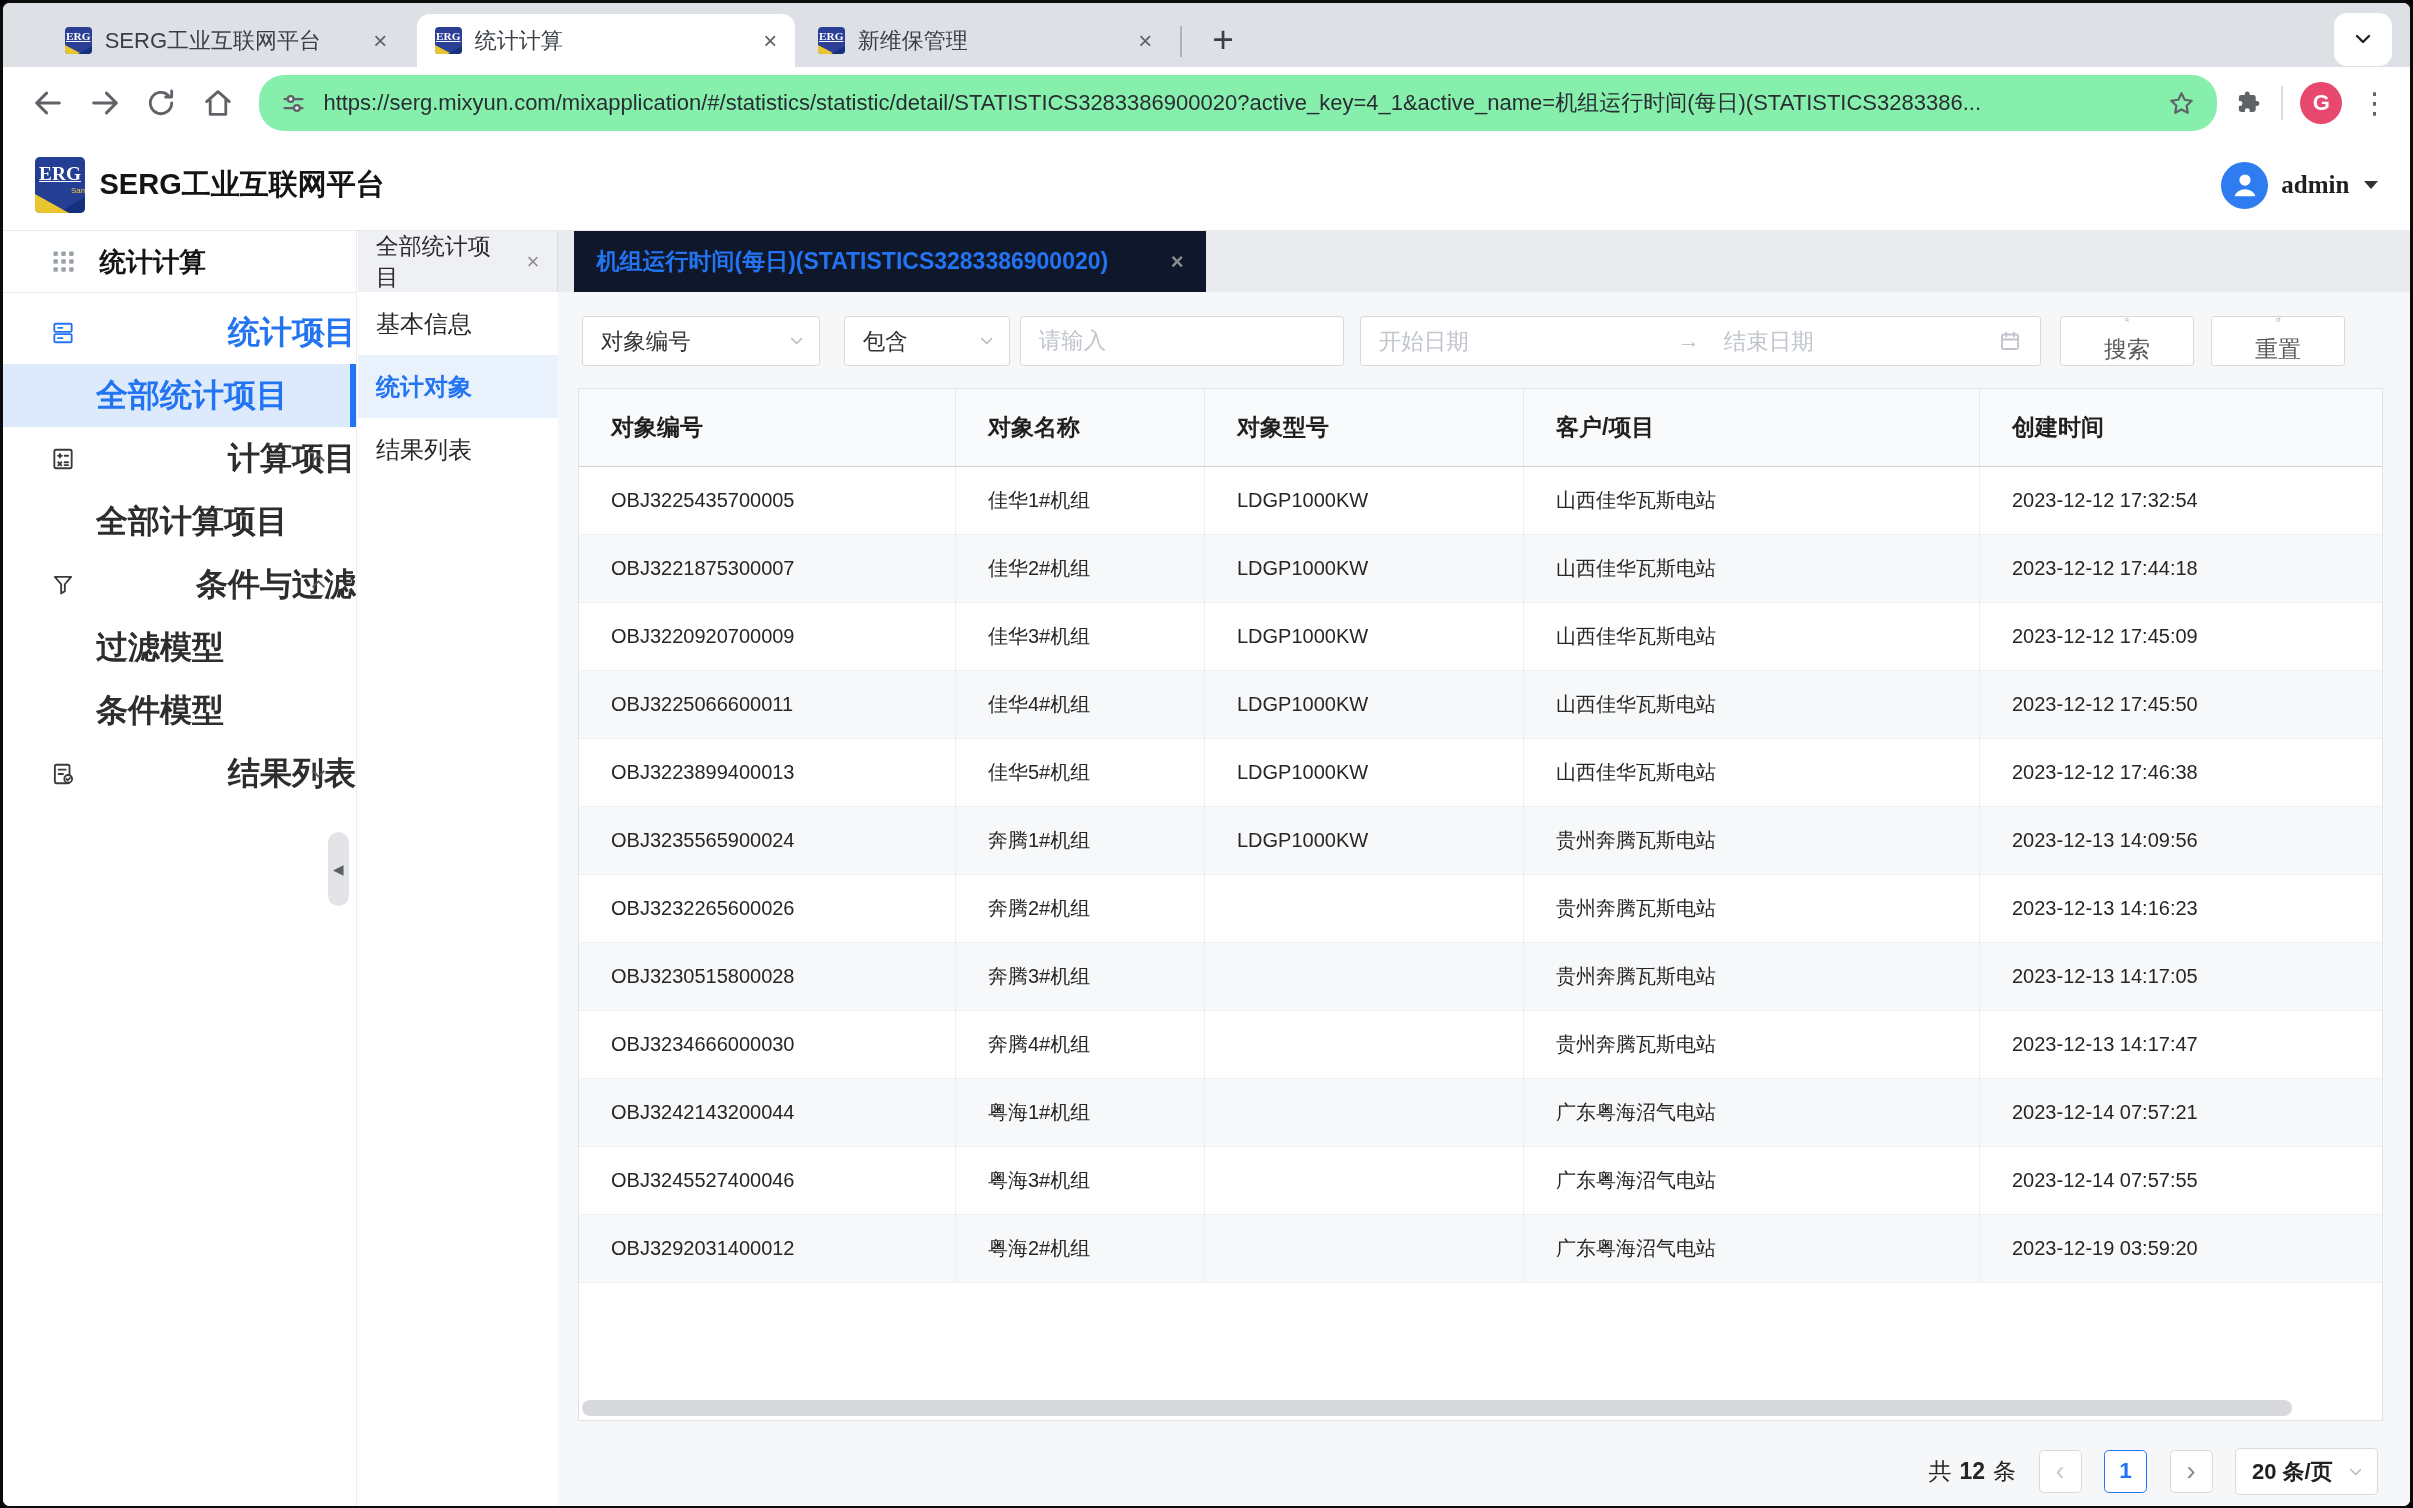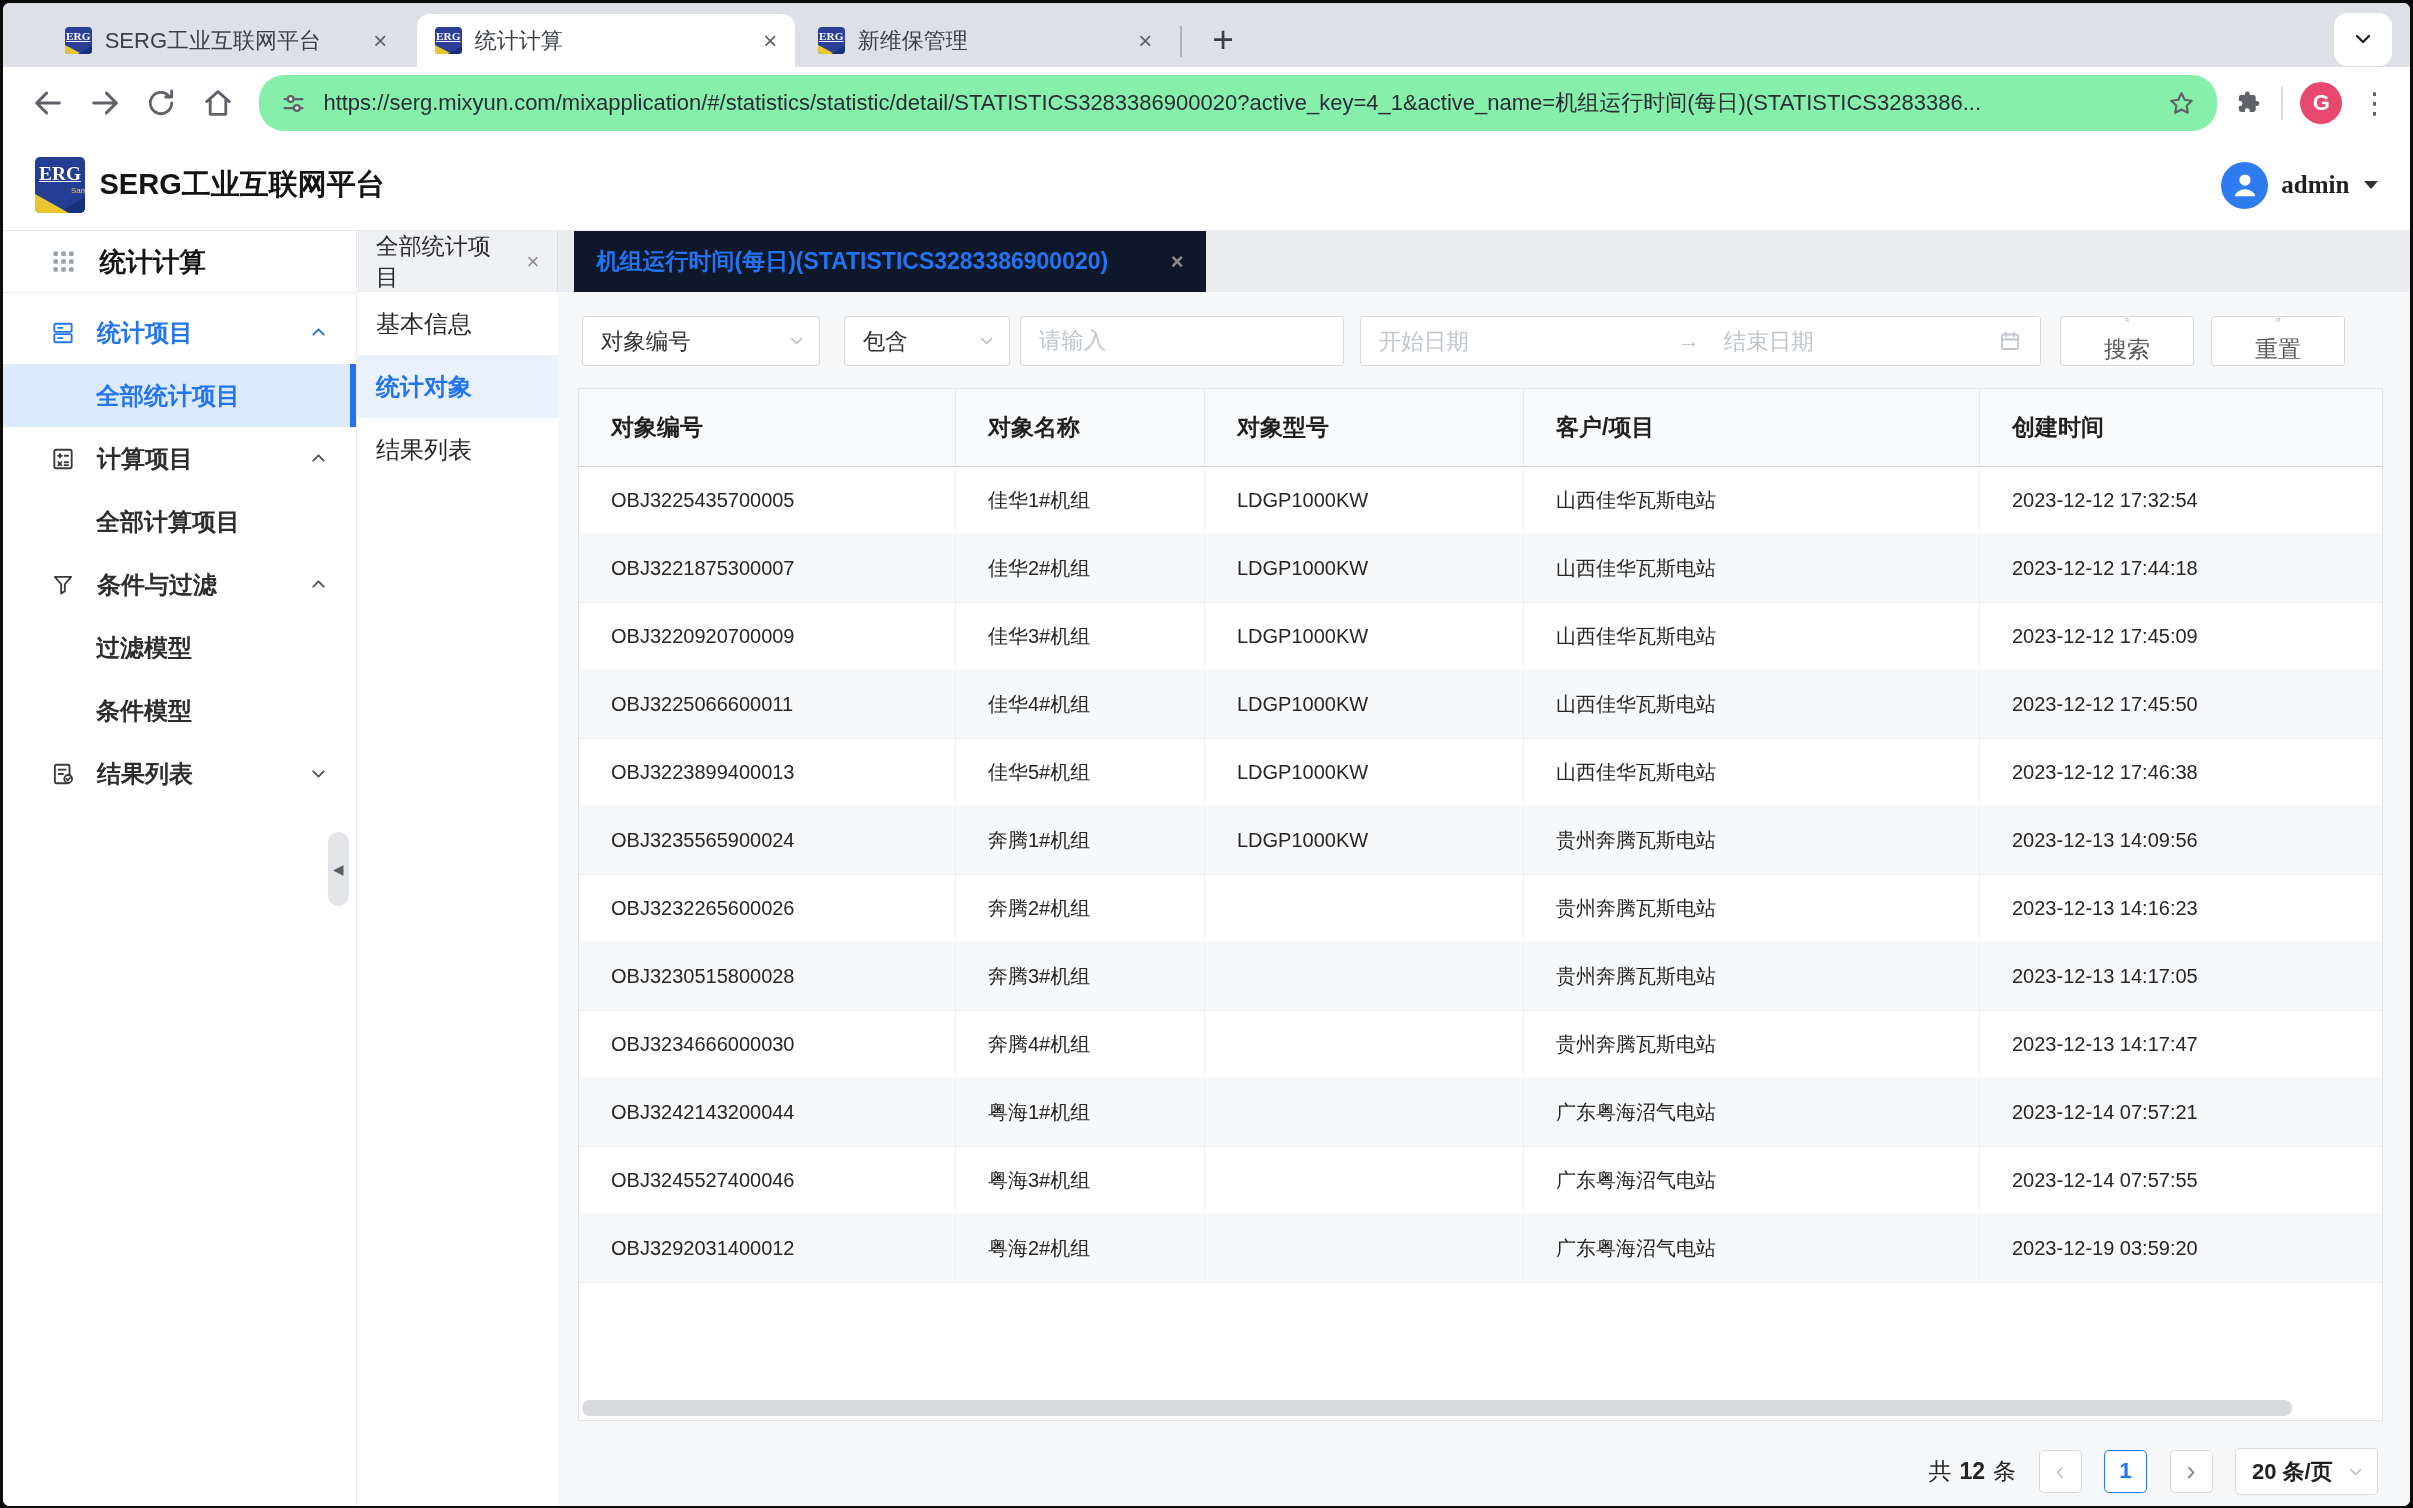--- a/index.html
+++ b/index.html
@@ -41,21 +41,21 @@
   .apptitle{font-size:29px;font-weight:700;color:#141414;margin-left:14.5px;}
   .userbox{margin-left:auto;display:flex;align-items:center;gap:13px;font-family:Liberation Serif, serif;}
   .uavatar{width:47px;height:47px;border-radius:50%;background:#2e7cf0;display:flex;align-items:center;justify-content:center;}
   .uname{font-size:25px;font-weight:700;color:#1f1f1f;}
   .ucaret{width:0;height:0;border-left:7.2px solid transparent;border-right:7.2px solid transparent;border-top:8.9px solid #333;margin-left:1.6px;}
   
   .sidebar{position:absolute;left:0;top:228px;width:354px;bottom:0;background:#fff;border-right:0.8px solid #ececec;}
   .side-head{height:62px;display:flex;align-items:center;padding-left:47px;border-bottom:0.8px solid #ebebeb;}
   .side-head .lbl{font-size:26.6px;font-weight:700;color:#141414;margin-left:22.5px;}
   .snav{position:absolute;left:0;top:70px;right:0;}
-  .sitem{height:63px;display:flex;align-items:center;position:relative;font-size:24px;font-weight:600;color:#2d2d2d;}
+  .sitem{height:63px;display:flex;align-items:center;position:relative;font-size:32px;font-weight:600;color:#2d2d2d;justify-content:space-between;}
   .sitem .sicon{width:26px;margin-left:47px;display:flex;}
   .sitem .slbl{margin-left:21px;}
   .sitem.sub .slbl{margin-left:93px;}
   .sitem .scaret{position:absolute;right:27px;display:flex;}
   .sitem.blue{color:#2374f2;}
   .sitem.sel{background:#dceafb;color:#2374f2;}
   .sitem.sel::after{content:"";position:absolute;right:0;top:0;bottom:0;width:5.6px;background:#2374f2;}
   .collapse-pill{position:absolute;right:7.2px;top:601px;width:21px;height:74px;background:#e3e4e7;border-radius:10.5px;display:flex;align-items:center;justify-content:center;font-size:13.7px;color:#5a5f66;}
   
   .wtabs{position:absolute;left:355px;top:228px;right:0;height:61px;background:#e9ebef;display:flex;align-items:stretch;}

